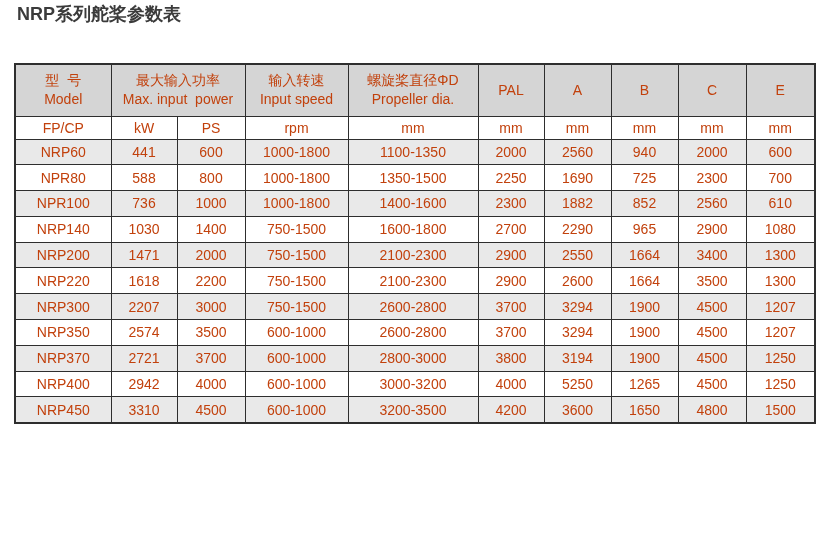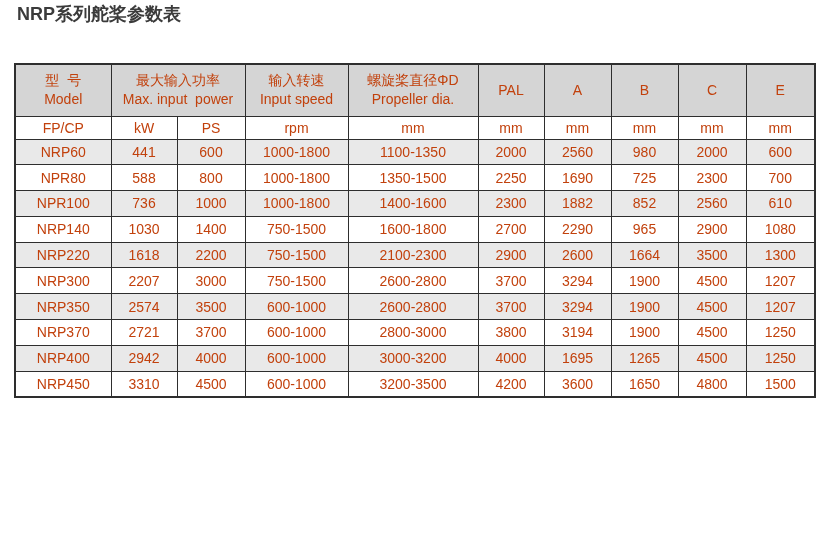--- a/index.html
+++ b/index.html
@@ -117,21 +117,21 @@
     </thead>
     <tbody class="data">
         <tr>
           <td>NRP60</td>
           <td>441</td>
           <td>600</td>
           <td>1000-1800</td>
           <td>1100-1350</td>
           <td>2000</td>
           <td>2560</td>
-          <td>980</td>
+          <td>940</td>
           <td>2000</td>
           <td>600</td>
         </tr>
         <tr>
           <td>NPR80</td>
           <td>588</td>
           <td>800</td>
           <td>1000-1800</td>
           <td>1350-1500</td>
           <td>2250</td>
@@ -158,20 +158,32 @@
           <td>1400</td>
           <td>750-1500</td>
           <td>1600-1800</td>
           <td>2700</td>
           <td>2290</td>
           <td>965</td>
           <td>2900</td>
           <td>1080</td>
         </tr>
         <tr>
+          <td>NRP200</td>
+          <td>1471</td>
+          <td>2000</td>
+          <td>750-1500</td>
+          <td>2100-2300</td>
+          <td>2900</td>
+          <td>2550</td>
+          <td>1664</td>
+          <td>3400</td>
+          <td>1300</td>
+        </tr>
+        <tr>
           <td>NRP220</td>
           <td>1618</td>
           <td>2200</td>
           <td>750-1500</td>
           <td>2100-2300</td>
           <td>2900</td>
           <td>2600</td>
           <td>1664</td>
           <td>3500</td>
           <td>1300</td>
@@ -212,21 +224,21 @@
           <td>4500</td>
           <td>1250</td>
         </tr>
         <tr>
           <td>NRP400</td>
           <td>2942</td>
           <td>4000</td>
           <td>600-1000</td>
           <td>3000-3200</td>
           <td>4000</td>
-          <td>1695</td>
+          <td>5250</td>
           <td>1265</td>
           <td>4500</td>
           <td>1250</td>
         </tr>
         <tr>
           <td>NRP450</td>
           <td>3310</td>
           <td>4500</td>
           <td>600-1000</td>
           <td>3200-3500</td>

